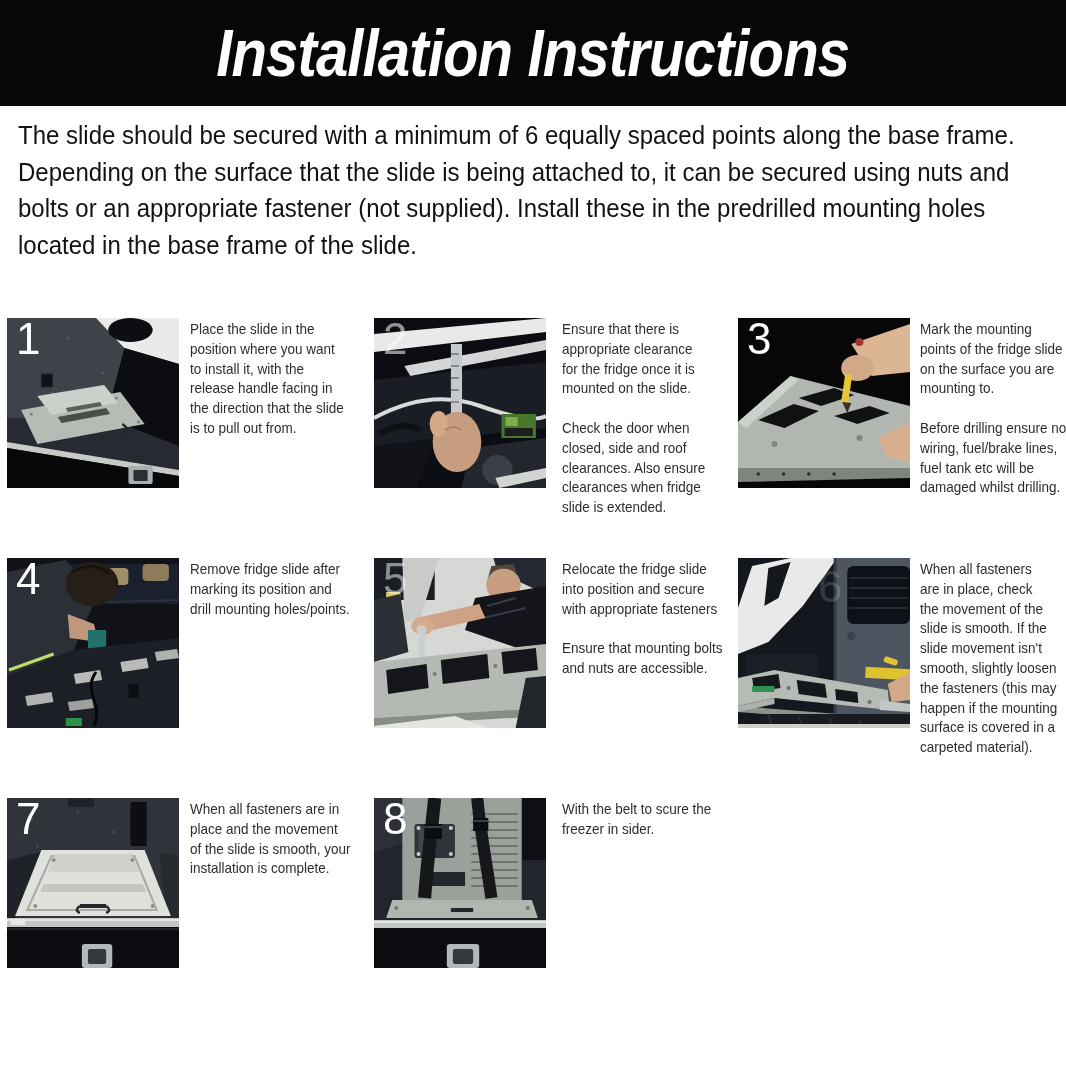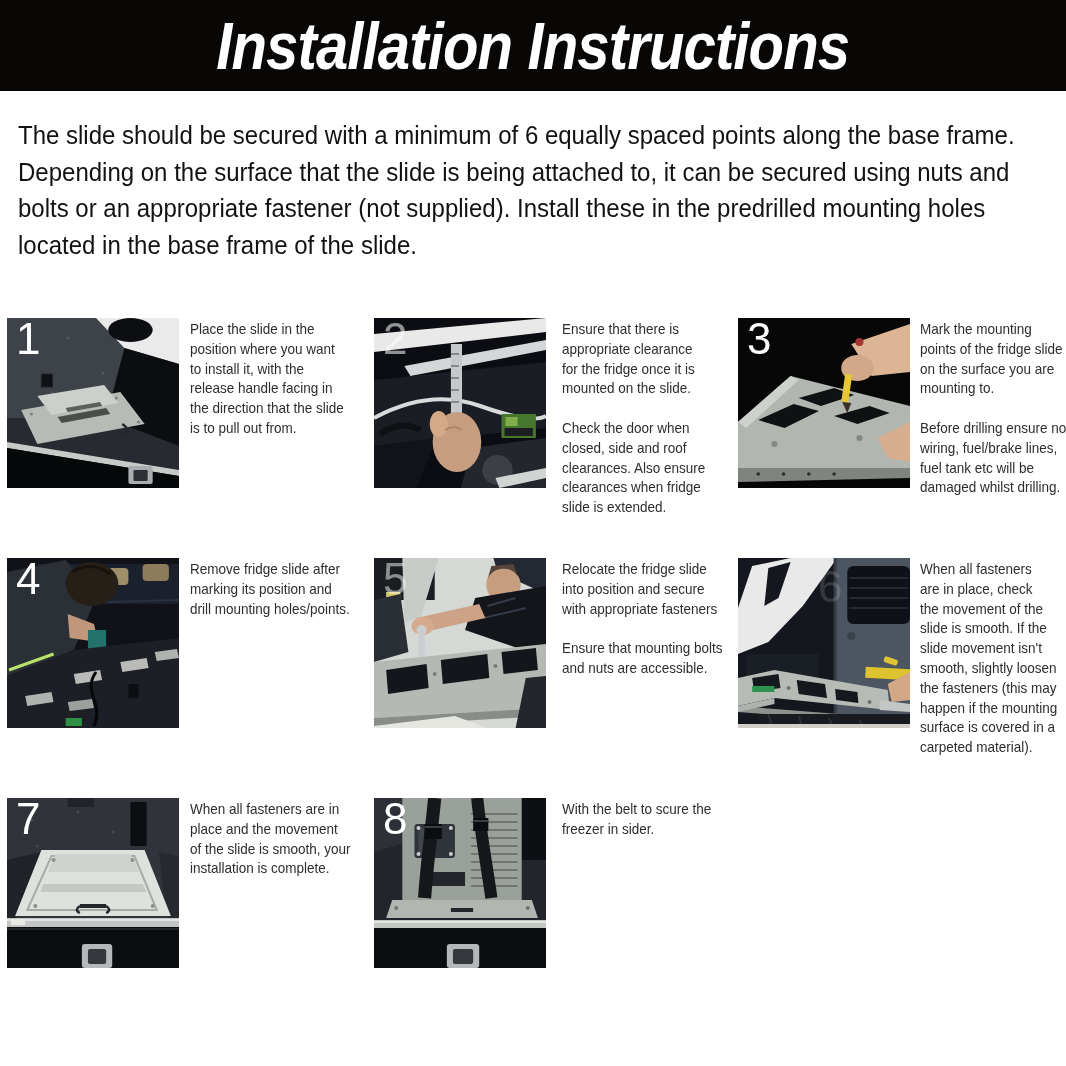--- a/index.html
+++ b/index.html
@@ -1,19 +1,19 @@
 <!DOCTYPE html>
 <html><head>
 <meta charset="utf-8">
 <style>
   html,body{margin:0;padding:0;background:#ffffff;}
   .page{position:relative;width:1066px;height:1066px;background:#ffffff;overflow:hidden;
         font-family:"Liberation Sans", sans-serif;}
   
-  .title-bar{position:absolute;left:0;top:0;width:1066px;height:91px;background:#090606;
+  .title-bar{position:absolute;left:0;top:0;width:1066px;height:106px;background:#090606;
              display:flex;align-items:center;justify-content:center;}
   .title-bar h1{margin:0;color:#ffffff;font-size:66px;font-style:italic;font-weight:bold;
                 white-space:nowrap;transform:scaleX(0.88);letter-spacing:-1px;}
   
   .intro{position:absolute;left:18px;top:117px;color:#121212;font-size:25px;line-height:36.5px;
          transform:scaleX(0.96);transform-origin:left top;}
   .intro .line{white-space:nowrap;min-height:36.5px;}
   
   .photo{position:absolute;width:172px;height:170px;margin:0;}
   .photo svg{display:block;width:100%;height:100%;}

